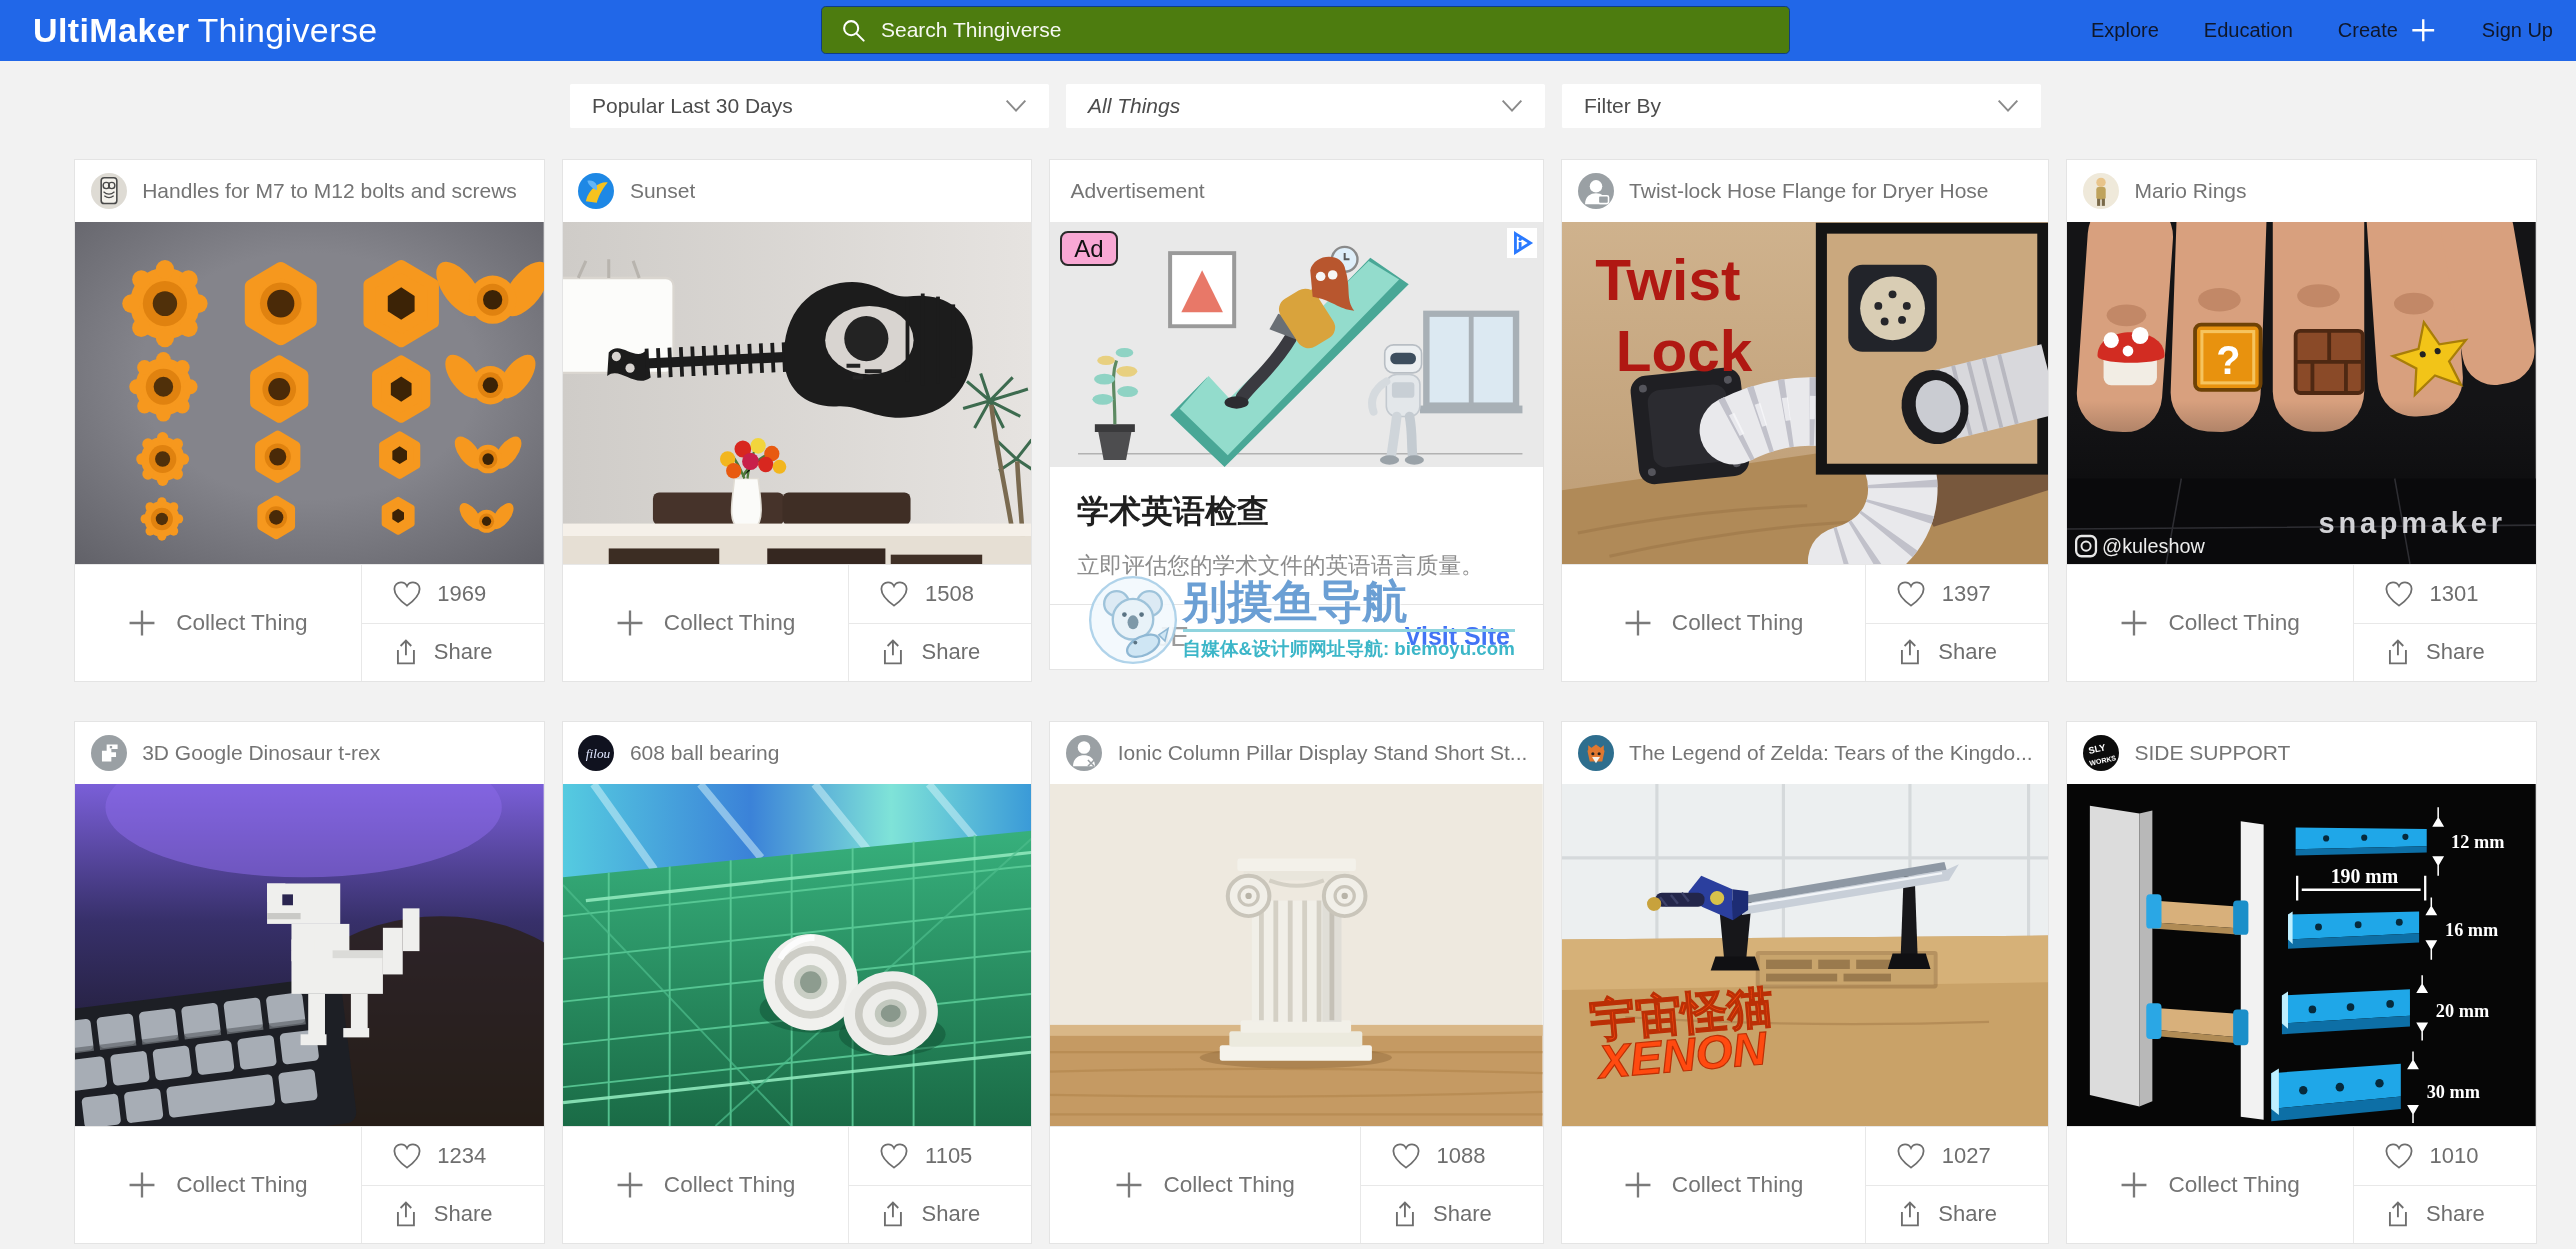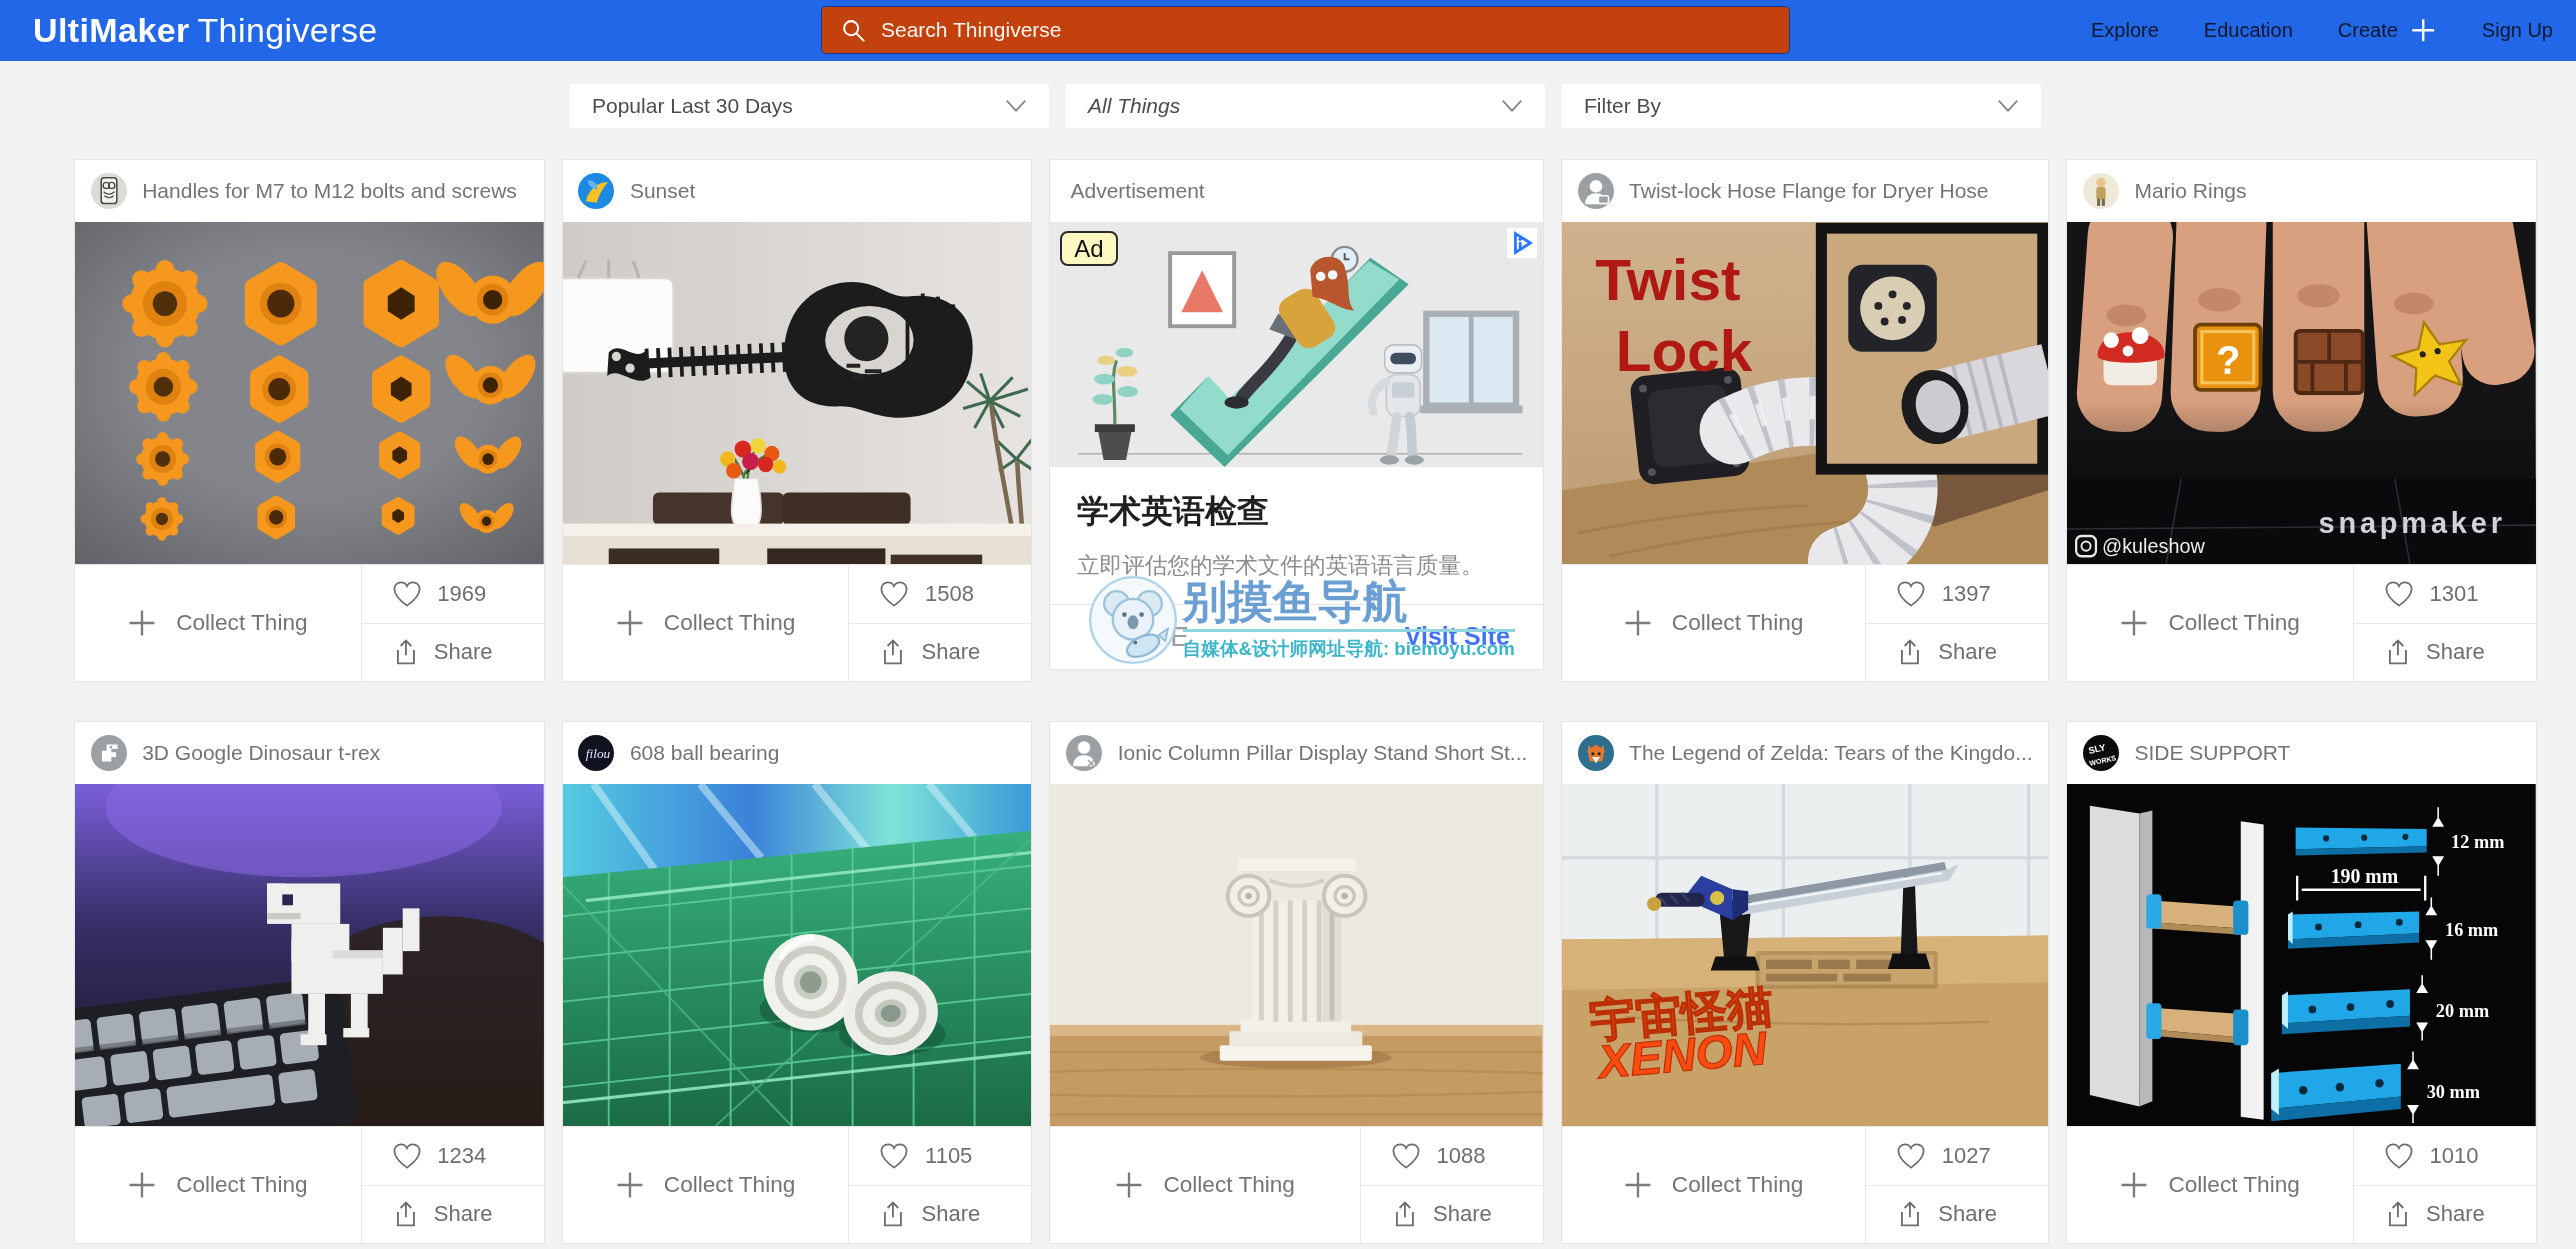--- a/index.html
+++ b/index.html
@@ -5,21 +5,21 @@
   * { margin:0; padding:0; box-sizing:border-box; }
   html,body { width:2576px; height:1250px; overflow:hidden; background:#f2f2f2;
               font-family:"Liberation Sans", sans-serif; }
 
   
   .header { position:relative; height:61px; background:#2167e8; color:#fff; }
   .brand { position:absolute; left:33px; top:11px; font-size:34px; letter-spacing:0.4px; }
   .brand .bold { font-weight:700; }
   .brand .light { font-weight:300; margin-left:7.8px; }
   .searchwrap { position:absolute; left:821px; top:6.2px; width:969px; height:48px; }
-  .searchwrap input { width:100%; height:100%; background:#c2410c; border:1.6px solid #0f3c85;
+  .searchwrap input { width:100%; height:100%; background:#4d7c0f; border:1.6px solid #0f3c85;
       border-radius:4.7px; color:#fff; font-size:21px; padding:0 15.6px 0 59px;
       font-family:"Liberation Sans", sans-serif; outline:none; }
   .searchwrap input::placeholder { color:rgba(255,255,255,.95); }
   .search-icon { position:absolute; left:20px; top:11.7px; width:25px; height:25px; }
   .nav { position:absolute; right:23px; top:0; height:100%; display:flex; align-items:center; gap:45px; }
   .nav .navitem { font-size:20px; color:#0f172a; cursor:pointer; display:flex; align-items:center; gap:12.5px; white-space:nowrap; }
 
   
   .filters { display:grid; grid-template-columns:repeat(5,1fr); gap:17px; margin:23px 39px 31px 74px; }
   .dropdown { height:44px; background:#fff; display:flex; align-items:center; justify-content:space-between;
@@ -40,21 +40,21 @@
       color:#747474; font-size:22.6px; cursor:pointer; }
   .stats { width:183px; border-left:0.8px solid #e8e8e8; display:flex; flex-direction:column; }
   .stat { flex:1; display:flex; align-items:center; gap:15.6px; padding-left:30px; color:#6e6e6e;
       font-size:22px; cursor:pointer; }
   .stat + .stat { border-top:0.8px solid #e8e8e8; }
 
   
   .ad-head { height:62px; display:flex; align-items:center; padding:0 20px; font-size:21px; color:#747474; }
   .ad-media { height:245px; background:#e9e9e9; position:relative; }
   .ad-media svg { display:block; width:100%; height:100%; }
-  .ad-badge { position:absolute; top:9.3px; left:9.3px; background:#fef9c3; border:2.3px solid #2b2b2b;
+  .ad-badge { position:absolute; top:9.3px; left:9.3px; background:#f9a8d4; border:2.3px solid #2b2b2b;
       border-radius:7.8px; padding:1.6px 12.5px; font-size:24px; color:#111; }
   .adchoices { position:absolute; top:6.2px; right:6.2px; width:30px; height:30px; background:#fff;
       display:flex; align-items:center; justify-content:center; cursor:pointer; }
   .ad-copy { padding:23px 26.5px 23px; }
   .ad-title { font-size:32px; font-weight:bold; color:#1f1f1f; }
   .ad-desc { font-size:22.6px; color:#8d8d8d; margin-top:15.6px; }
   .ad-cta-row { border-top:0.8px solid #e4e4e4; height:65px; display:flex; align-items:center;
       justify-content:space-between; padding:0 33px; }
   .ad-advertiser { font-size:28px; color:#9c9c9c; margin-left:54px; }
   .ad-visit { font-size:25px; font-weight:bold; color:#4273f5; cursor:pointer; }

